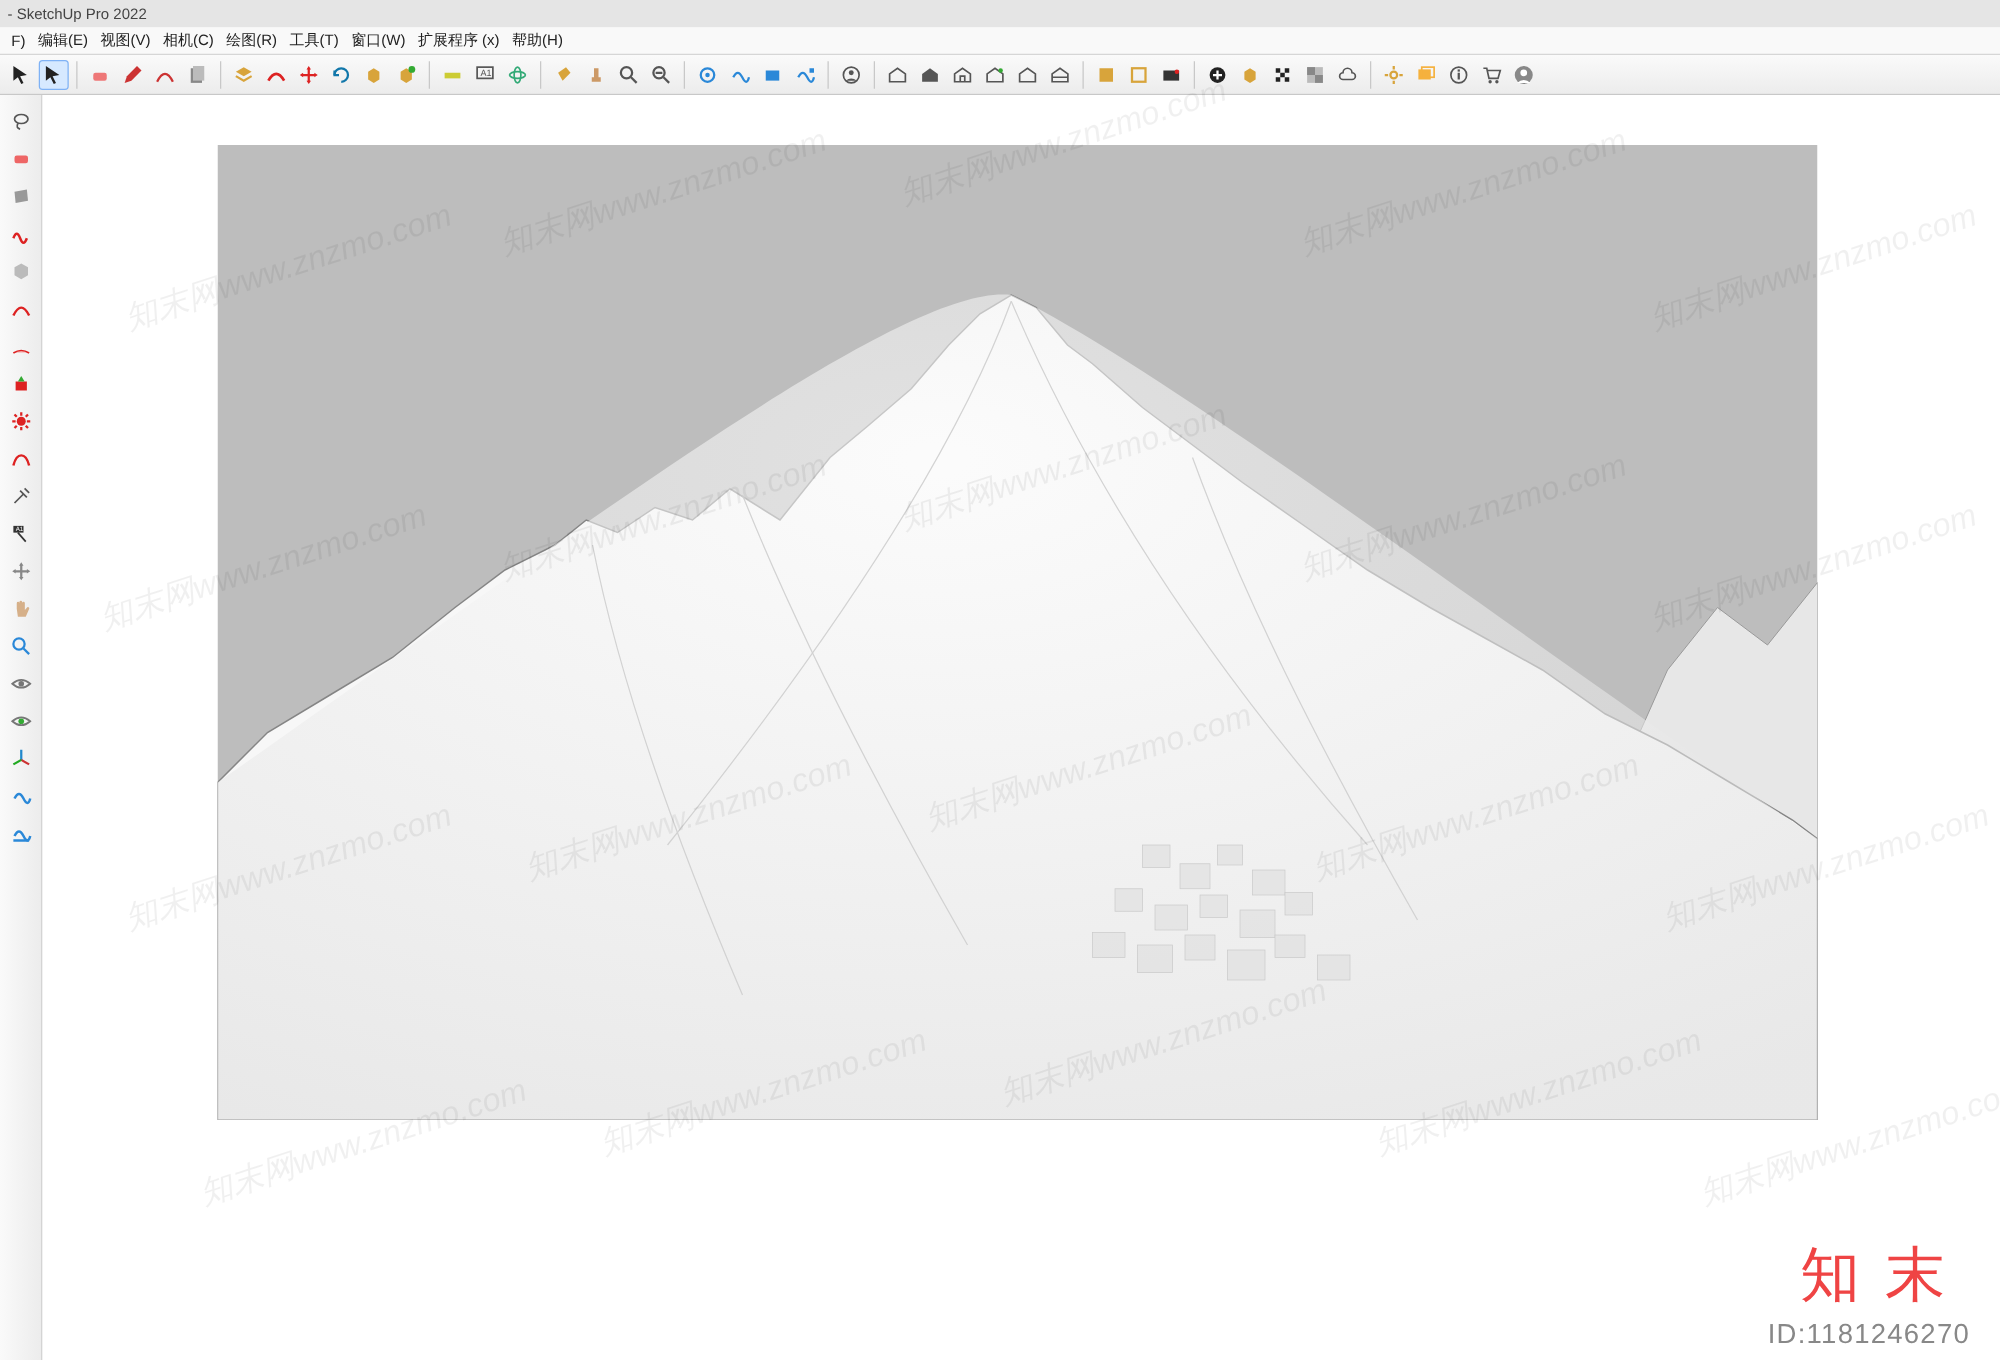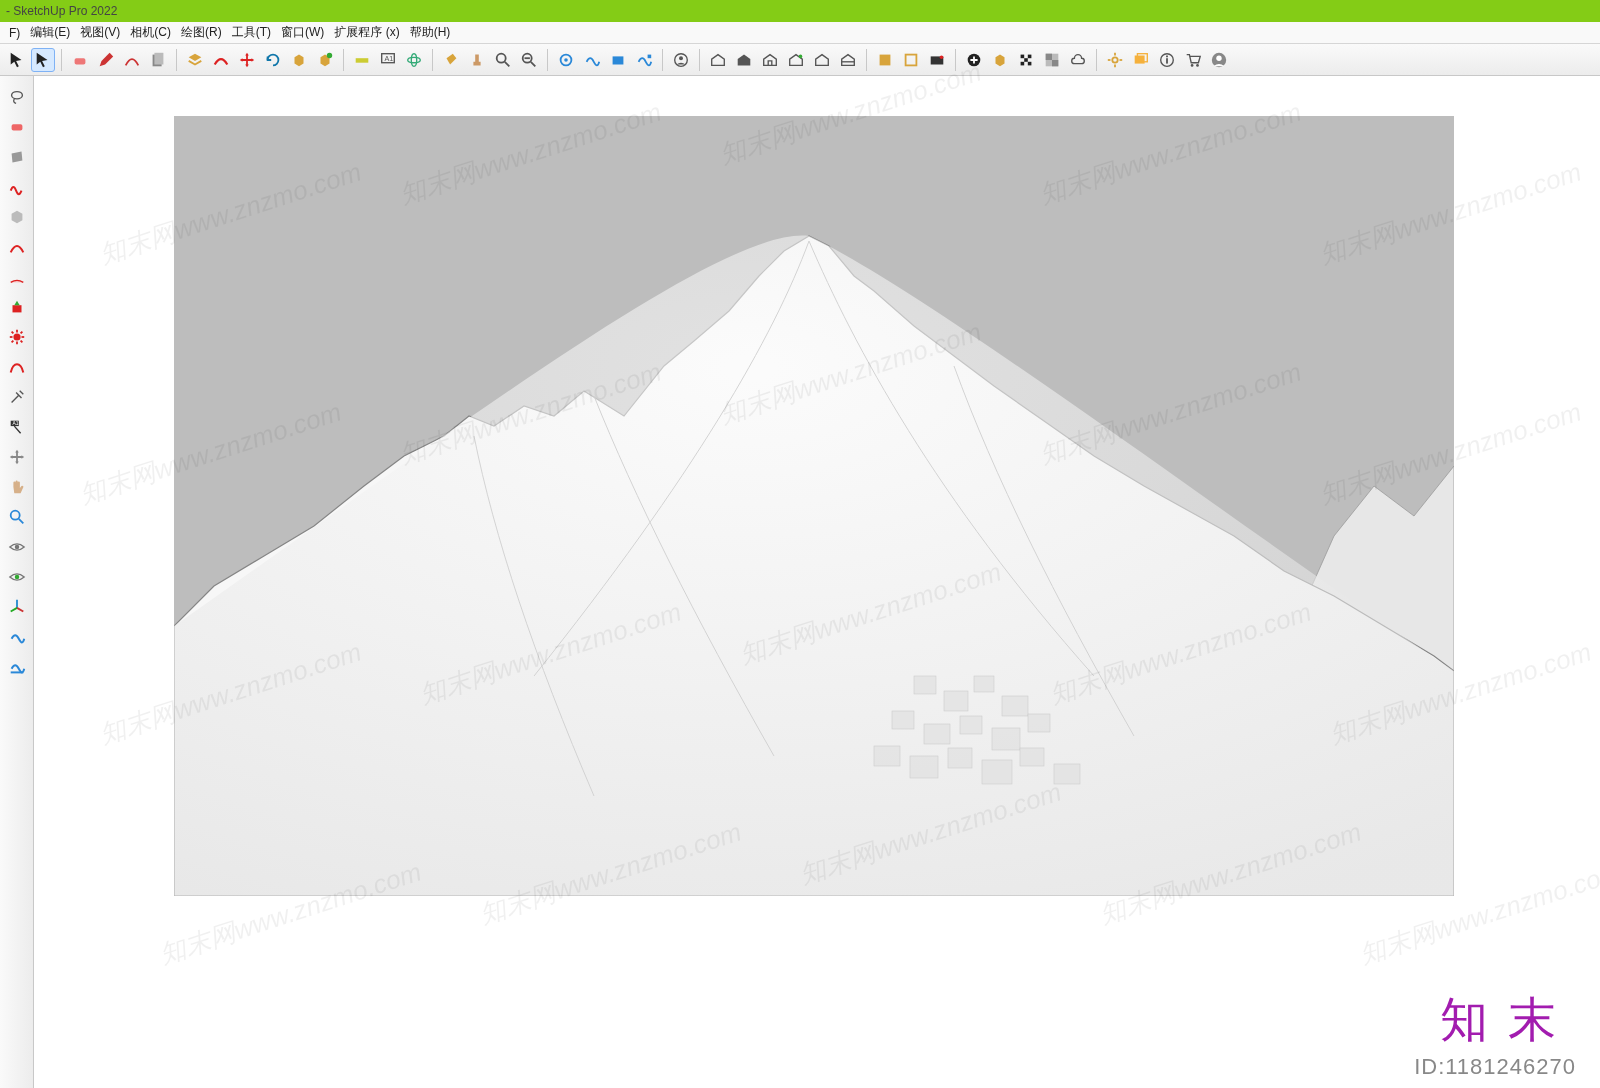--- a/index.html
+++ b/index.html
@@ -1,41 +1,41 @@
 <!DOCTYPE html>
 <html><head>
 <meta charset="utf-8">
 <style>
   * { box-sizing: border-box; margin: 0; padding: 0; }
   html, body {
     width: 1600px; height: 1088px;
     font-family: "Microsoft YaHei", Tahoma, Arial, sans-serif;
     font-size: 12px; background: #fff; overflow: hidden;
   }
-  .title-bar { display:flex; align-items:center; height:22px; padding:0 6px; color:#444; font-size:12px; background:#84cc16;}
+  .title-bar { display:flex; align-items:center; height:22px; padding:0 6px; color:#444; font-size:12px; background:#e5e5e5;}
   .menu-bar  { display:flex; align-items:center; height:22px; padding:0 4px; background:#f9f9f9; border-bottom:1px solid #d6d6d6;}
   .menu-item { padding:1px 5px; cursor:default; color:#222;}
   .main-toolbar{ display:flex; align-items:center; height:32px; padding:0 4px;
                  background:linear-gradient(#fafafa,#ececec); border-bottom:1px solid #c8c8c8;}
   .tb{ width:24px; height:24px; margin:0 1px; display:flex; align-items:center; justify-content:center;
        border:1px solid transparent; border-radius:3px; font-size:15px; line-height:1; cursor:default;}
   .tb.sel{ border-color:#7fb2f5; background:#d6e9ff;}
   .tb svg{width:18px;height:18px;display:block}
   .tsep{ width:1px; height:22px; margin:0 5px; background:#c8c8c8;}
   .workspace{ display:flex; height:calc(1088px - 22px - 22px - 32px); }
   .side-toolbar{ width:34px; display:flex; flex-direction:column; align-items:center; padding-top:6px;
                  background:linear-gradient(to right,#fafafa,#ececec); border-right:1px solid #c8c8c8;}
   .sb{ width:26px; height:26px; margin:2px 0; display:flex; align-items:center; justify-content:center;
        font-size:16px; border:1px solid transparent; border-radius:3px;}
   .sb svg{width:18px;height:18px;display:block}
   .viewport{ flex:1; position:relative; background:#ffffff;}
   .render{position:absolute;left:140px;top:40px;width:1280px;height:780px;}
   .sky{fill:#bdbdbd}
   .ridge{fill:#f7f7f7;stroke:#858585;stroke-width:1.2}
-  .watermark-brand{ position:absolute; right:24px; bottom:36px; color:#a21caf; font-size:48px; letter-spacing:20px; font-weight:300;}
+  .watermark-brand{ position:absolute; right:24px; bottom:36px; color:#ef4444; font-size:48px; letter-spacing:20px; font-weight:300;}
   .watermark-id   { position:absolute; right:24px; bottom:8px;  color:#888; font-size:22px; letter-spacing:1px;text-align:center;}
   .wm-tile{position:absolute;color:rgba(0,0,0,.06);font-size:26px;transform:rotate(-18deg);white-space:nowrap;font-style:italic}
 </style>
 </head>
 <body>
 
 <div class="title-bar">
   <span>- SketchUp Pro 2022</span>
 </div>
 

